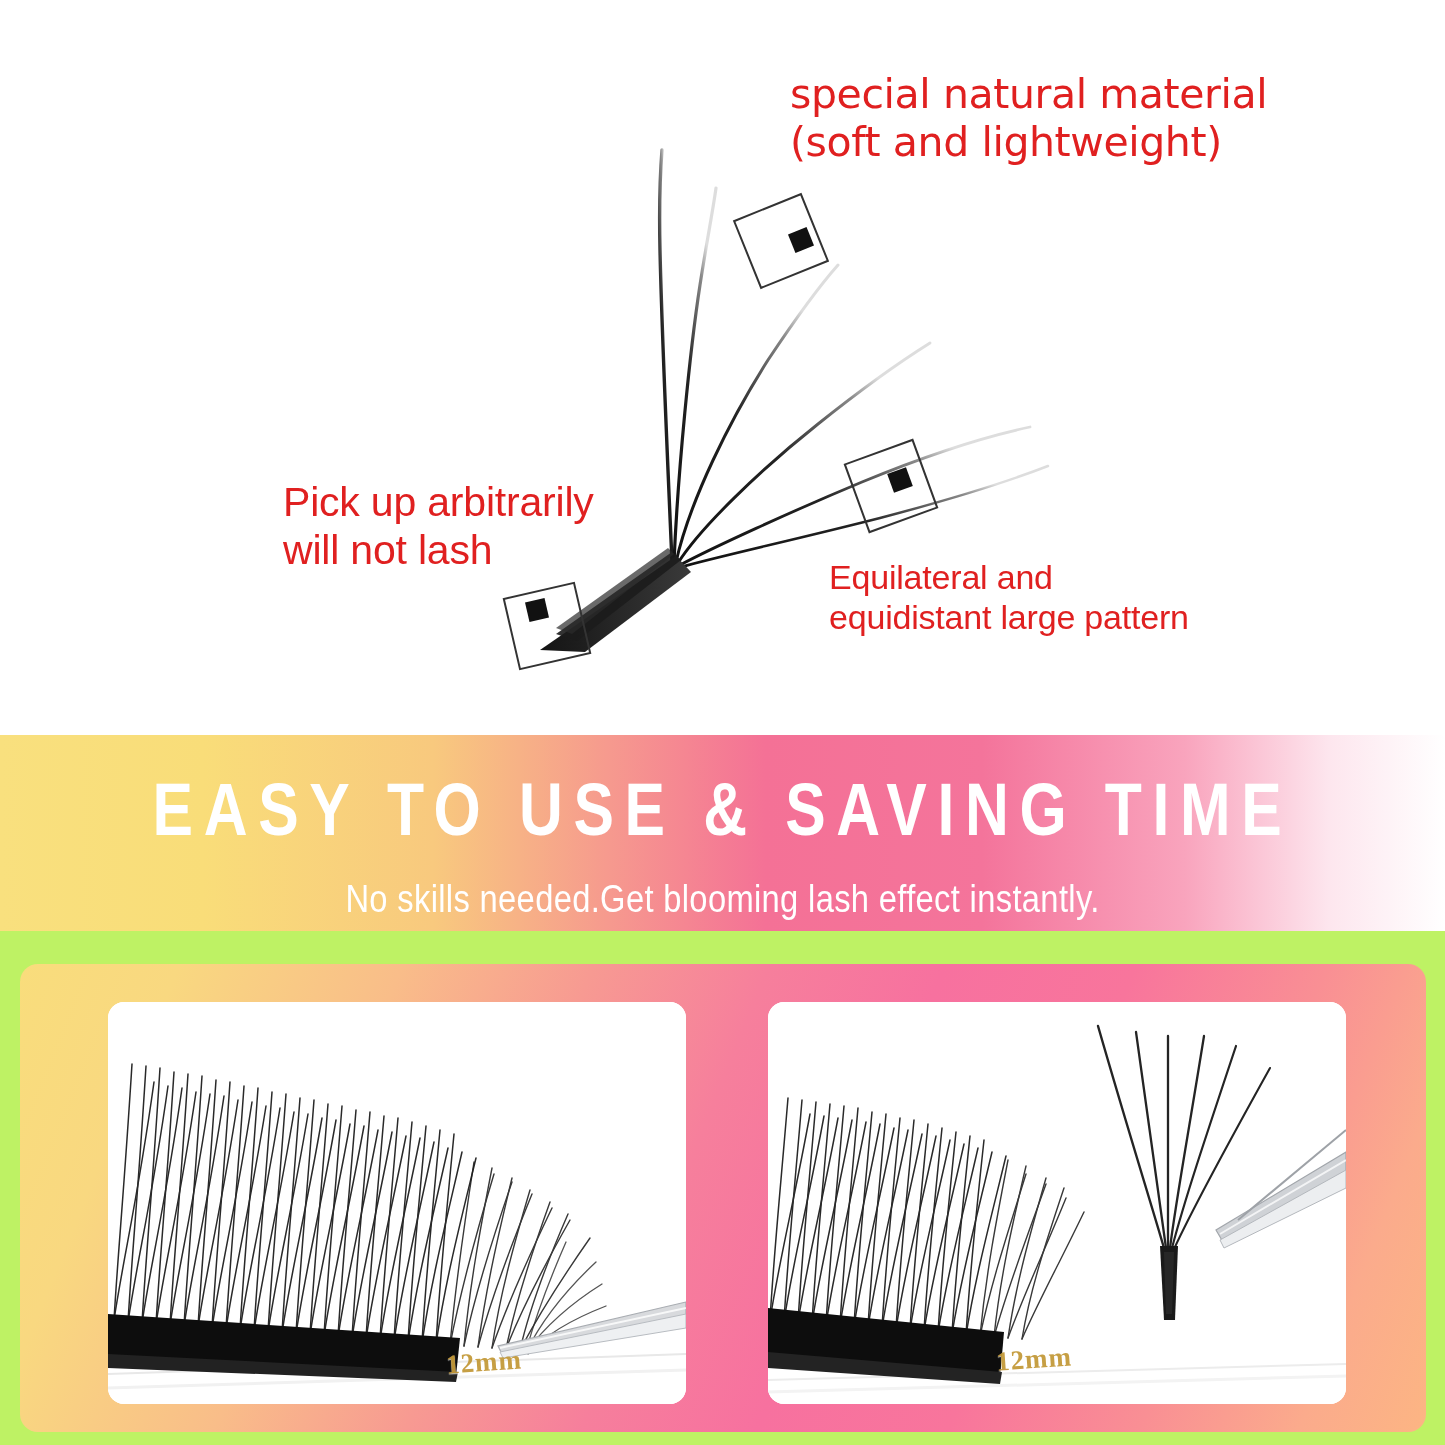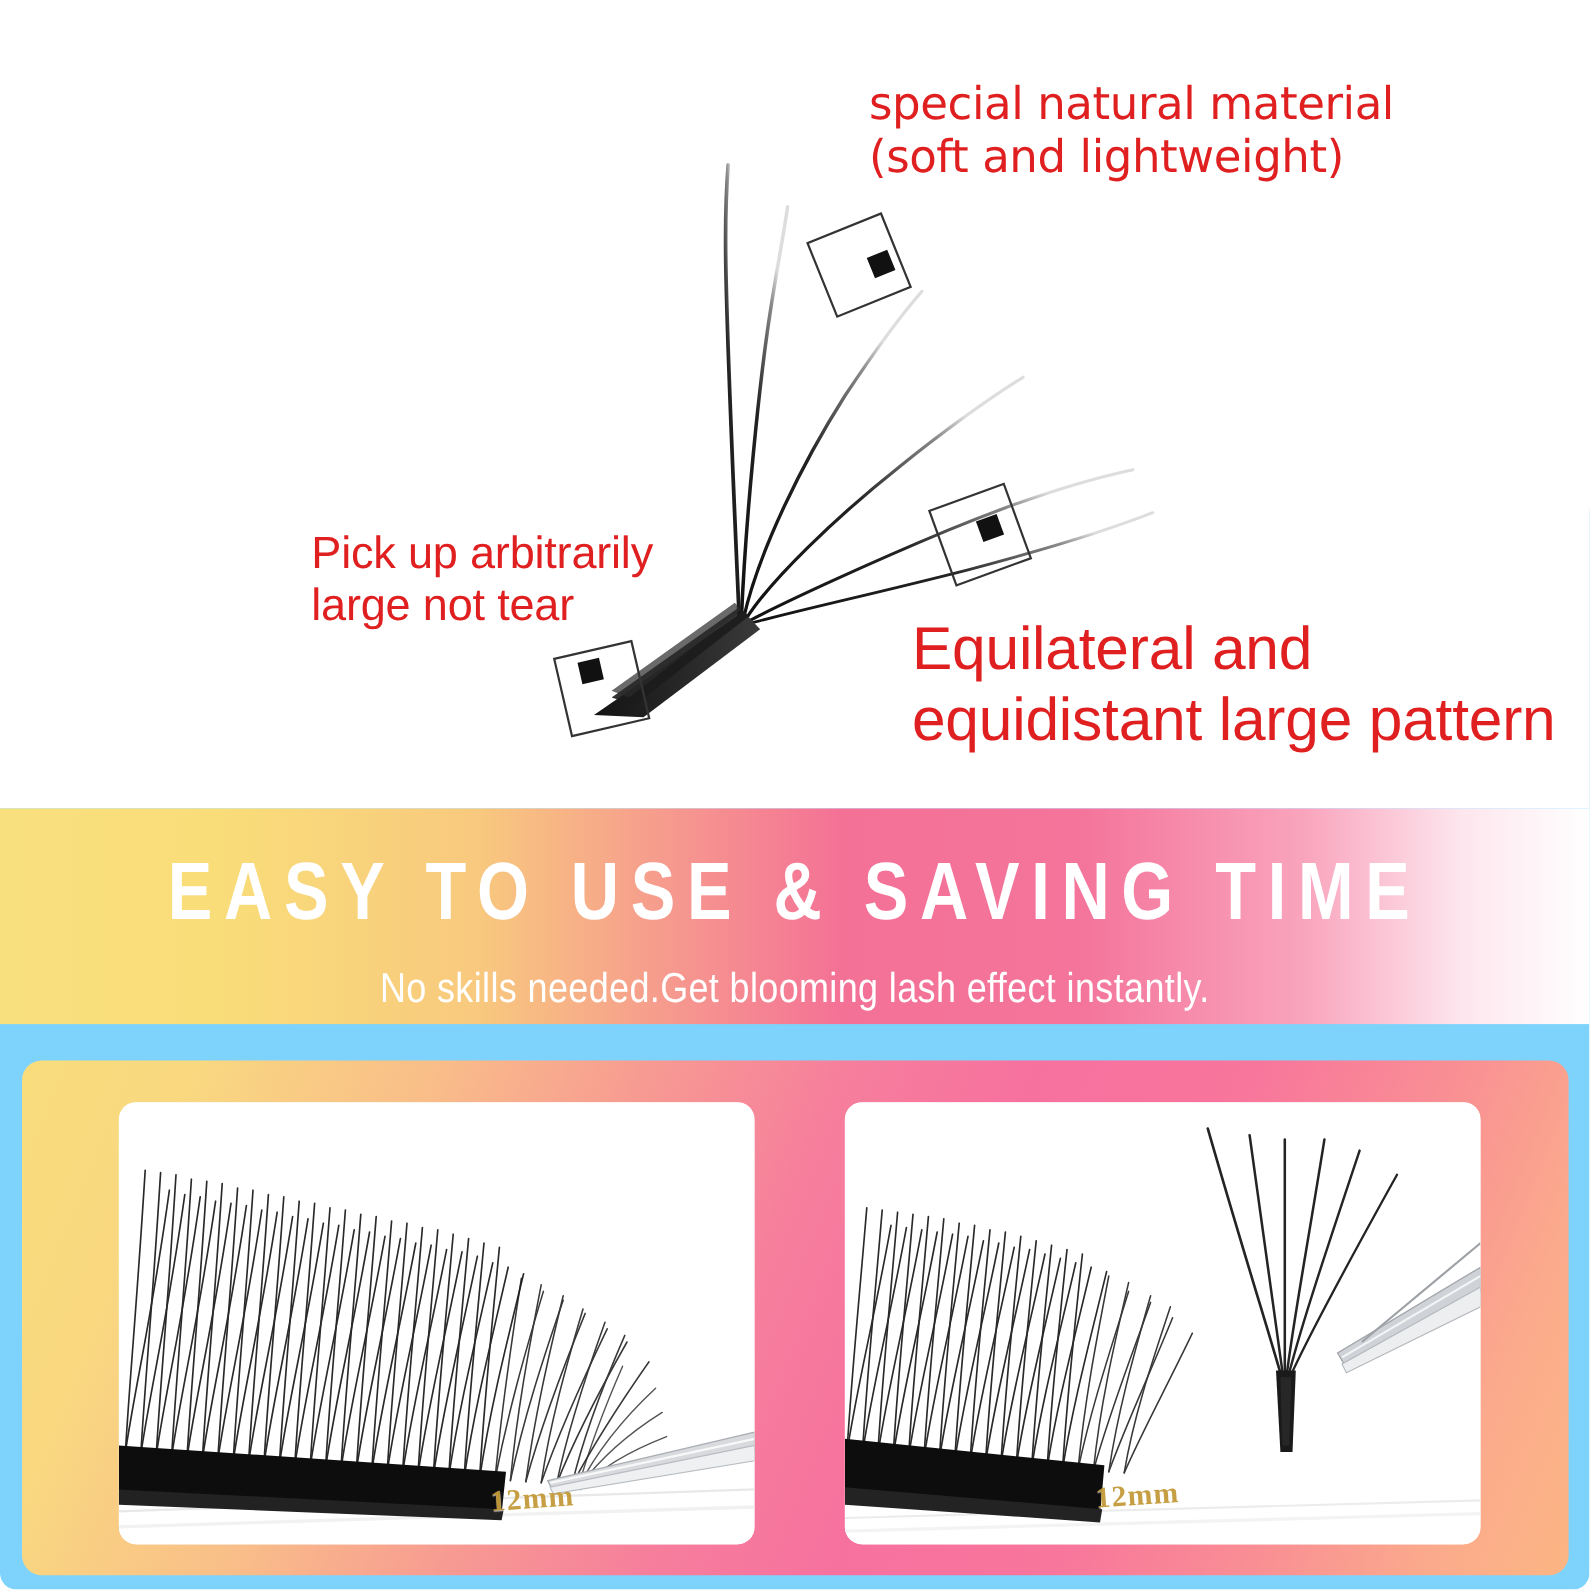--- a/index.html
+++ b/index.html
@@ -2,39 +2,39 @@
 <html><head>
 <meta charset="utf-8">
 <style>
   * { margin:0; padding:0; box-sizing:border-box; }
   html, body {
     width:1445px; height:1445px;
     background:#ffffff;
     font-family:"Liberation Sans", sans-serif;
     overflow:hidden;
   }
-  .page { position:relative; width:1445px; height:1445px; background:#7dd3fc;border-radius:15px; }
+  .page { position:relative; width:1445px; height:1445px; background:#bef264; }
 
   
   .diagram-section {
     position:absolute; left:0; top:0; width:1445px; height:735px;
     background:#ffffff;
   }
   .diagram-svg { position:absolute; left:0; top:0; width:1445px; height:735px; }
 
   .callout {
     position:absolute;
     color:#e02020;
     font-weight:400;
     line-height:1.18;
     white-space:pre-line;
   }
   .callout-1 { left:790px; top:70px; font-size:41px; font-family:"DejaVu Sans", sans-serif; letter-spacing:-0.4px; }
   .callout-2 { left:283px; top:478px; font-size:41px; font-family:"Liberation Sans", sans-serif; letter-spacing:-0.2px; }
-  .callout-3 { left:829px; top:557px; font-size:55px; font-family:"Liberation Sans", sans-serif; letter-spacing:-0.2px; }
+  .callout-3 { left:829px; top:557px; font-size:34px; font-family:"Liberation Sans", sans-serif; letter-spacing:-0.2px; }
 
   
   .banner {
     position:absolute; left:0; top:735px; width:1445px; height:196px;
     background:linear-gradient(90deg,
       #f9e07e 0%,
       #f9dd79 14%,
       #f8c97e 30%,
       #f69a8e 42%,
       #f47196 53%,
@@ -154,21 +154,21 @@
       </g>
       <g>
         <rect x="511" y="590" width="72" height="72" fill="none" stroke="#333333" stroke-width="2" transform="rotate(-13 547 626)"></rect>
         <rect x="527" y="600" width="20" height="20" fill="#111111" transform="rotate(-13 537 610)"></rect>
       </g>
     </svg>
 
     <div class="callout callout-1">special natural material
 (soft and lightweight)</div>
     <div class="callout callout-2">Pick up arbitrarily
-large not tear</div>
+will not lash</div>
     <div class="callout callout-3">Equilateral and
 equidistant large pattern</div>
   </div>
 
   <div class="banner">
     <div class="banner-title">EASY TO USE &amp; SAVING TIME</div>
     <div class="banner-sub">No skills needed.Get blooming lash effect instantly.</div>
   </div>
 
   <div class="photo-panel">

